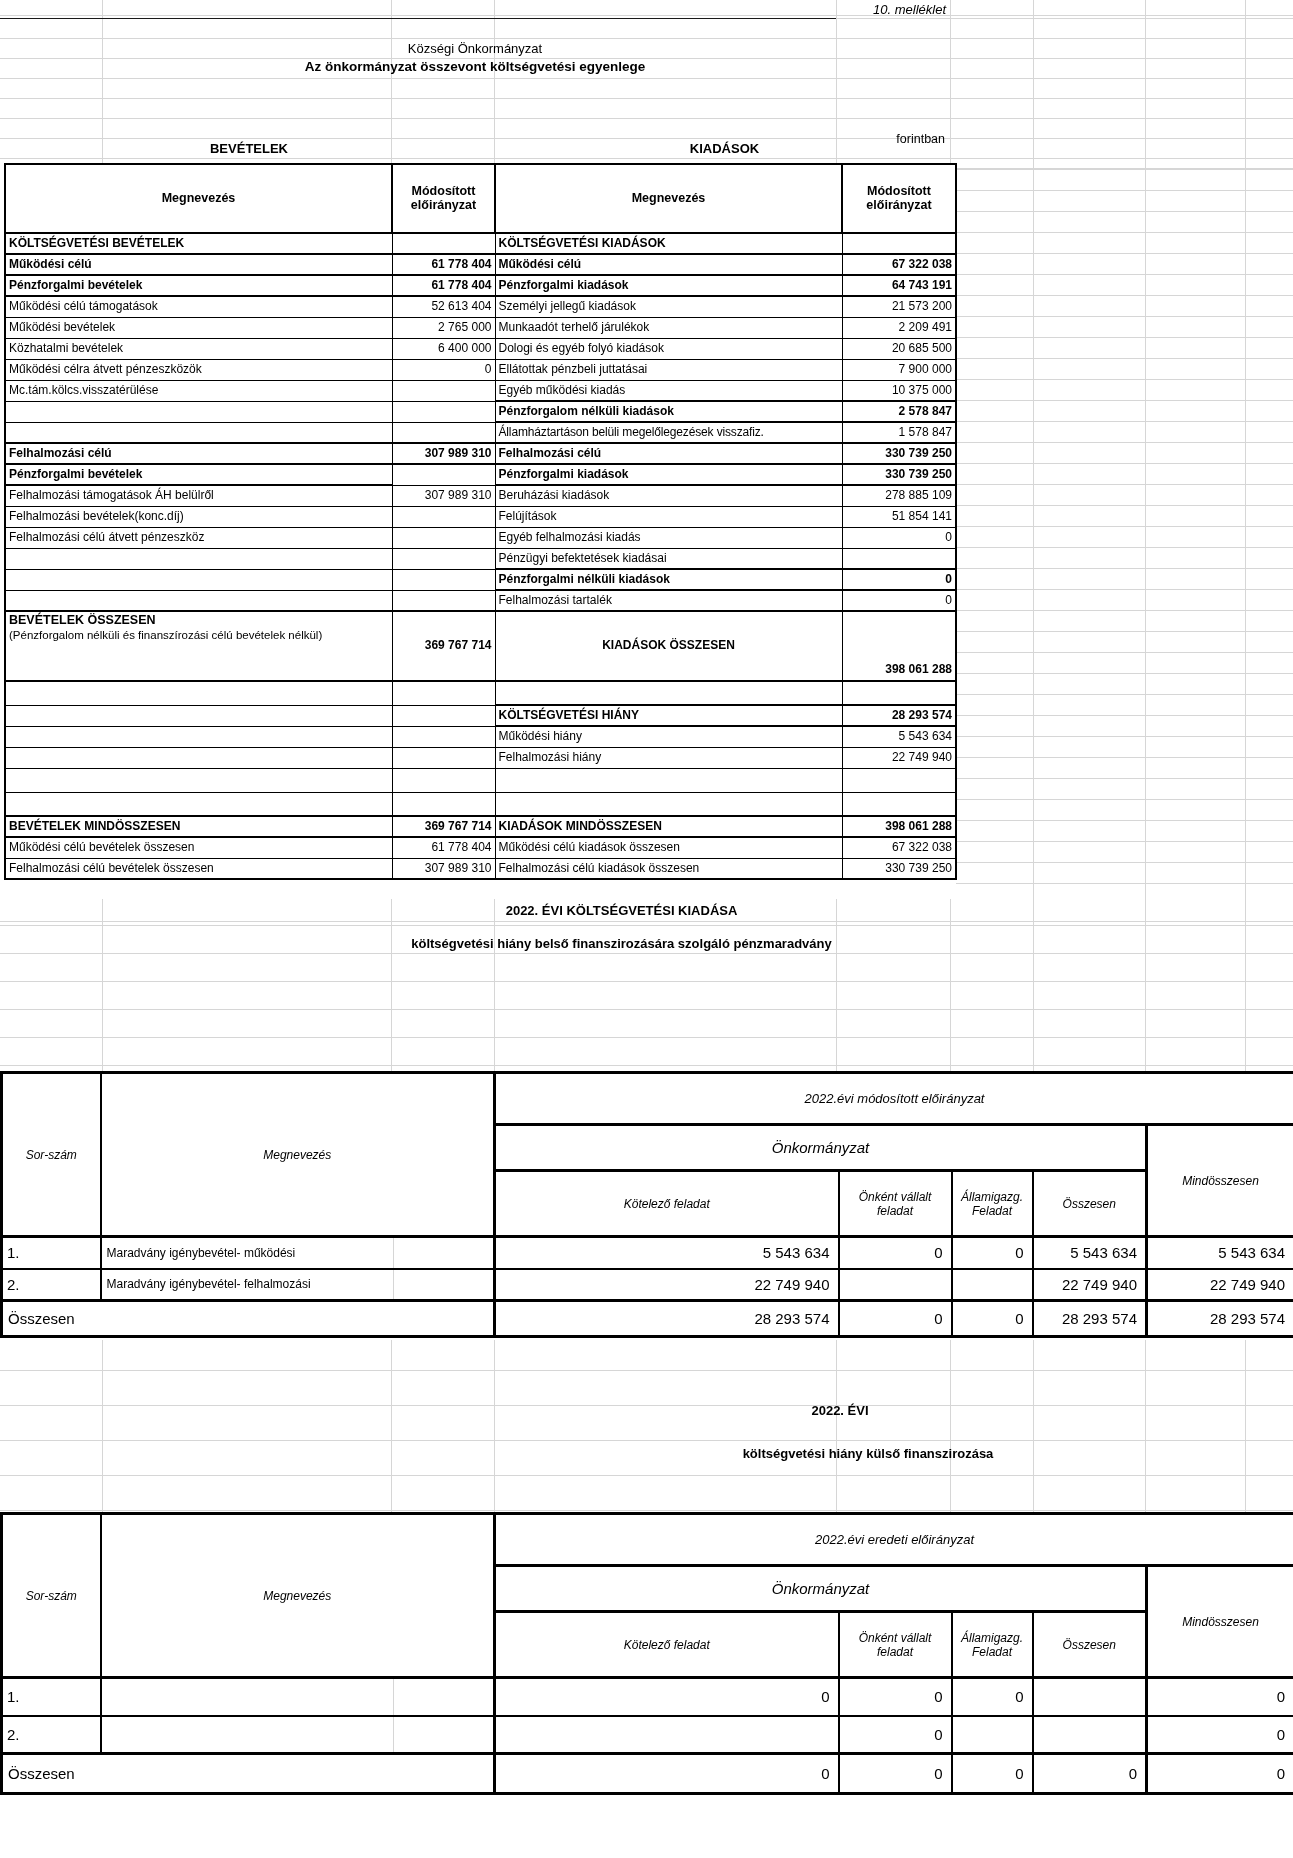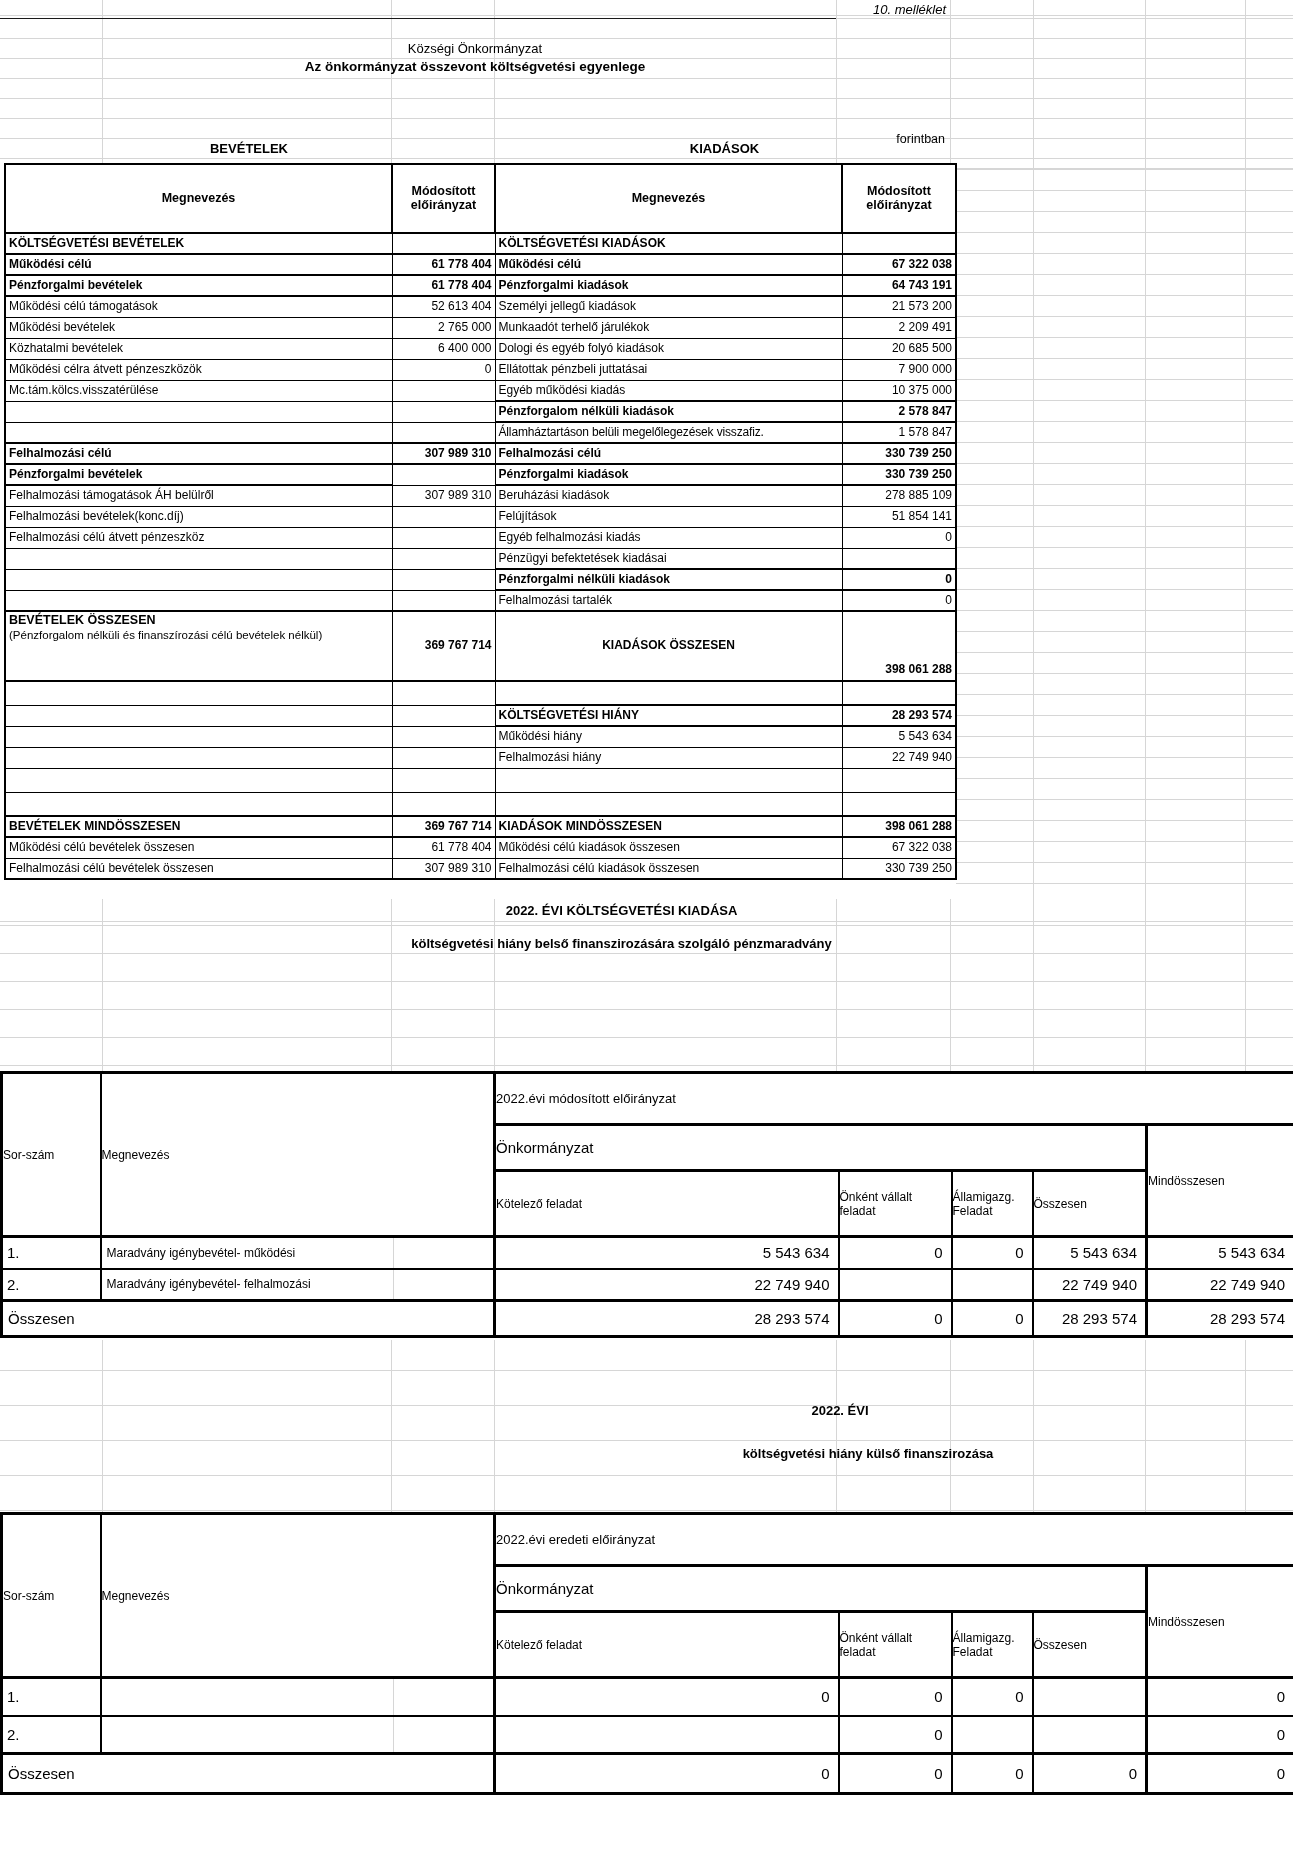--- a/index.html
+++ b/index.html
@@ -42,21 +42,21 @@
   .sum-label { font-weight:bold; font-size:12.5px; padding-top:2px; }
   .sum-sub { font-size:11.5px; line-height:1.3; }
   .sum-r { text-align:center; font-weight:bold; font-size:12.5px; vertical-align:middle; }
   .sum-rv { vertical-align:bottom !important; padding-bottom:4px !important; }
 
   
   .fin { position:absolute; left:0; width:1293px; border:3px solid #000; }
   .t2 { top:1071px; }
   .t3 { top:1512px; }
   .fin td { border:2px solid #000; padding:0; }
-  .fin thead td { border-bottom-width:3px; text-align:left; vertical-align:middle; font-size:12px; white-space:normal; }
+  .fin thead td { border-bottom-width:3px; text-align:center; vertical-align:middle; font-size:12px; white-space:normal;font-style:italic; }
   .fin td.hl { border-left-width:3px; }
   .fin .h1 { height:52px; }
   .fin .h2 { height:46px; }
   .fin .h3 { height:66px; }
   .fin .ttl { font-size:13px; }
   .fin .grp { font-size:15px;margin-top:16px; }
   .t2 .drow { height:32px; }
   .t2 .trow { height:36px; }
   .t3 .drow { height:38px; }
   .t3 .trow { height:40px; }

